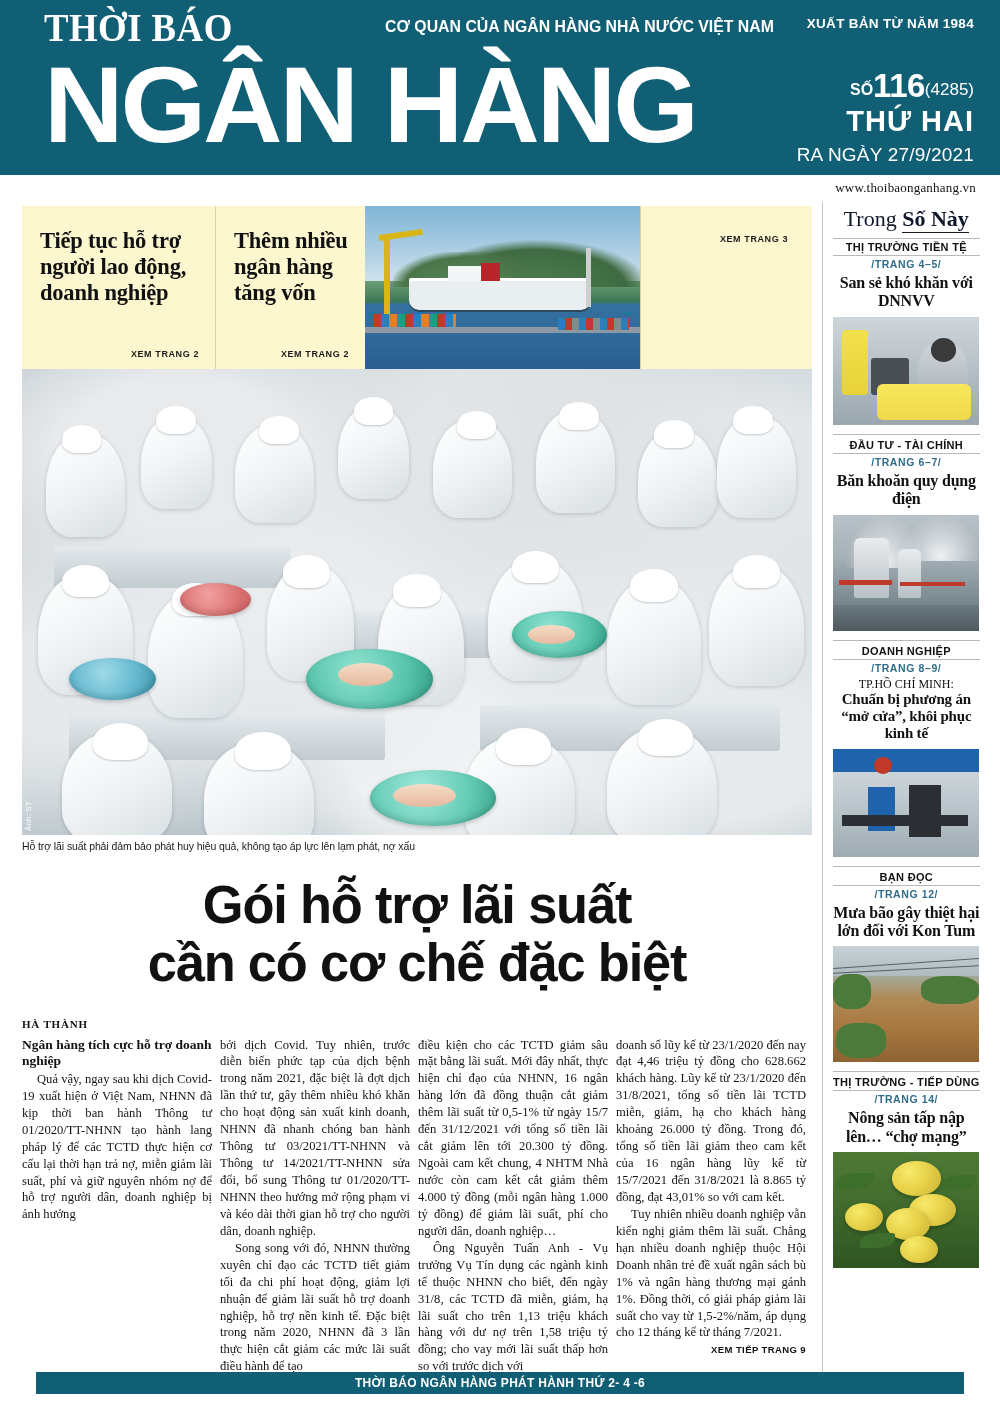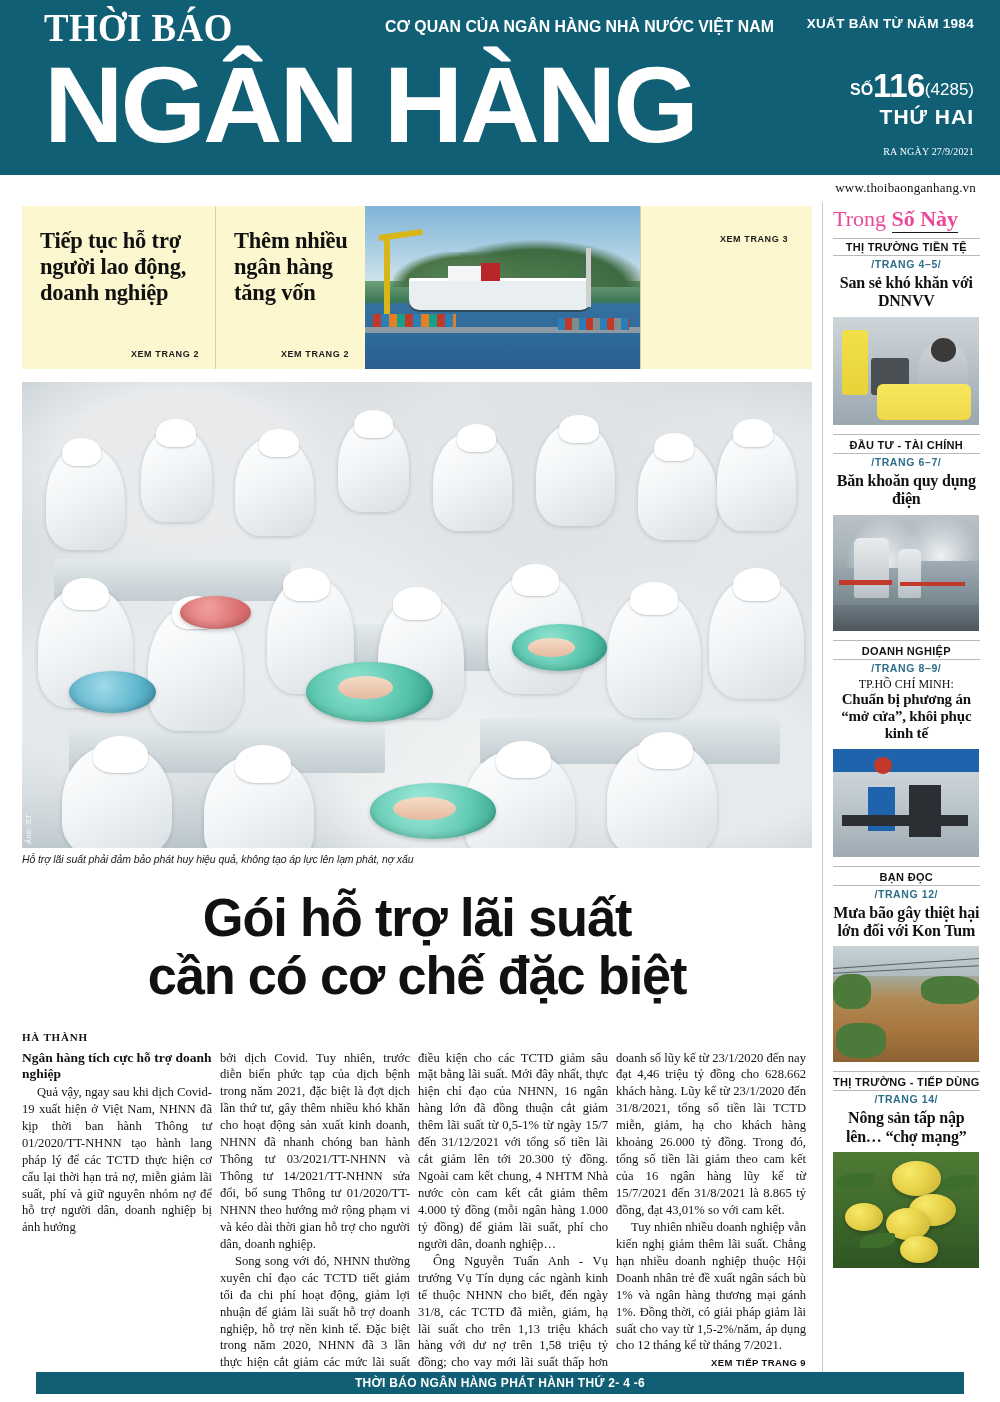--- a/index.html
+++ b/index.html
@@ -79,31 +79,30 @@
   }
   .mast-issue {
     margin-top: 38px;
     white-space: nowrap;
     line-height: 1;
   }
   .mast-issue .lbl { font-size: 16px; font-weight: bold; vertical-align: 2px; }
   .mast-issue .num { font-size: 33px; font-weight: bold; letter-spacing: -0.5px; }
   .mast-issue .paren { font-size: 17px; font-weight: normal; vertical-align: 2px; }
   .mast-day {
-    font-size: 21px;
+    font-size: 29px;
     font-weight: bold;
     letter-spacing: 1px;
     margin-top: 4px;
     line-height: 1.05;
   }
   .mast-date {
-    font-size: 10px;
-    margin-top: 18px;
+    font-size: 19px;
+    margin-top: 8px;
     letter-spacing: 0.2px;
-    font-family: Liberation Serif, serif;
   }
   .mast-price {
     font-size: 14px;
     font-weight: bold;
     margin-top: 22px;
     letter-spacing: 0.2px;
   }
 
   
   .urlbar {
@@ -212,23 +211,21 @@
   .tp-containers { position:absolute; left:3%; bottom:26%; width:30%; height:8%;
     background: repeating-linear-gradient(90deg,#c0392b 0 8px,#2980b9 8px 16px,#e67e22 16px 24px,#16a085 24px 32px); }
   .tp-containers2 { position:absolute; right:4%; bottom:24%; width:26%; height:7%;
     background: repeating-linear-gradient(90deg,#2980b9 0 7px,#c0392b 7px 14px,#7f8c8d 14px 21px); }
   .tp-dock { position:absolute; left:0; bottom:22%; width:100%; height:4%;
     background:#8d9aa3; }
 
   
   .main-photo-wrap {
     width: 835px;
-    margin-top: 13px;
-    position: relative;
-    font-style: italic;
+    position: relative;
   }
   .main-photo {
     width: 790px;
     height: 466px;
     position: relative;
     overflow: hidden;
     background: #b9c4c9;
   }
   .mp-bg {
     position: absolute; inset: 0;
@@ -346,23 +343,24 @@
     font-weight: bold;
     font-size: 9.5px;
     letter-spacing: 0.4px;
     text-align: right;
     margin-top: 3px;
     color: #111111;
   }
 
   
   .rail-brand {
+    text-align: center;
     font-family: "Liberation Serif", serif;
     font-size: 22px;
-    color: #ec4899;
+    color: #0f172a;
     padding: 4px 0 6px 0;
     white-space: nowrap;
   }
   .rail-brand .w1 { font-weight: normal; }
   .rail-brand .w2 { font-weight: bold; border-bottom: 1.5px solid #1a1a1a; padding-bottom: 1px; }
 
   .rail-item { padding-bottom: 6px; }
   .rail-sep {
     border-top: 1px solid #b9b9b9;
     margin: 3px 0 4px 0;

